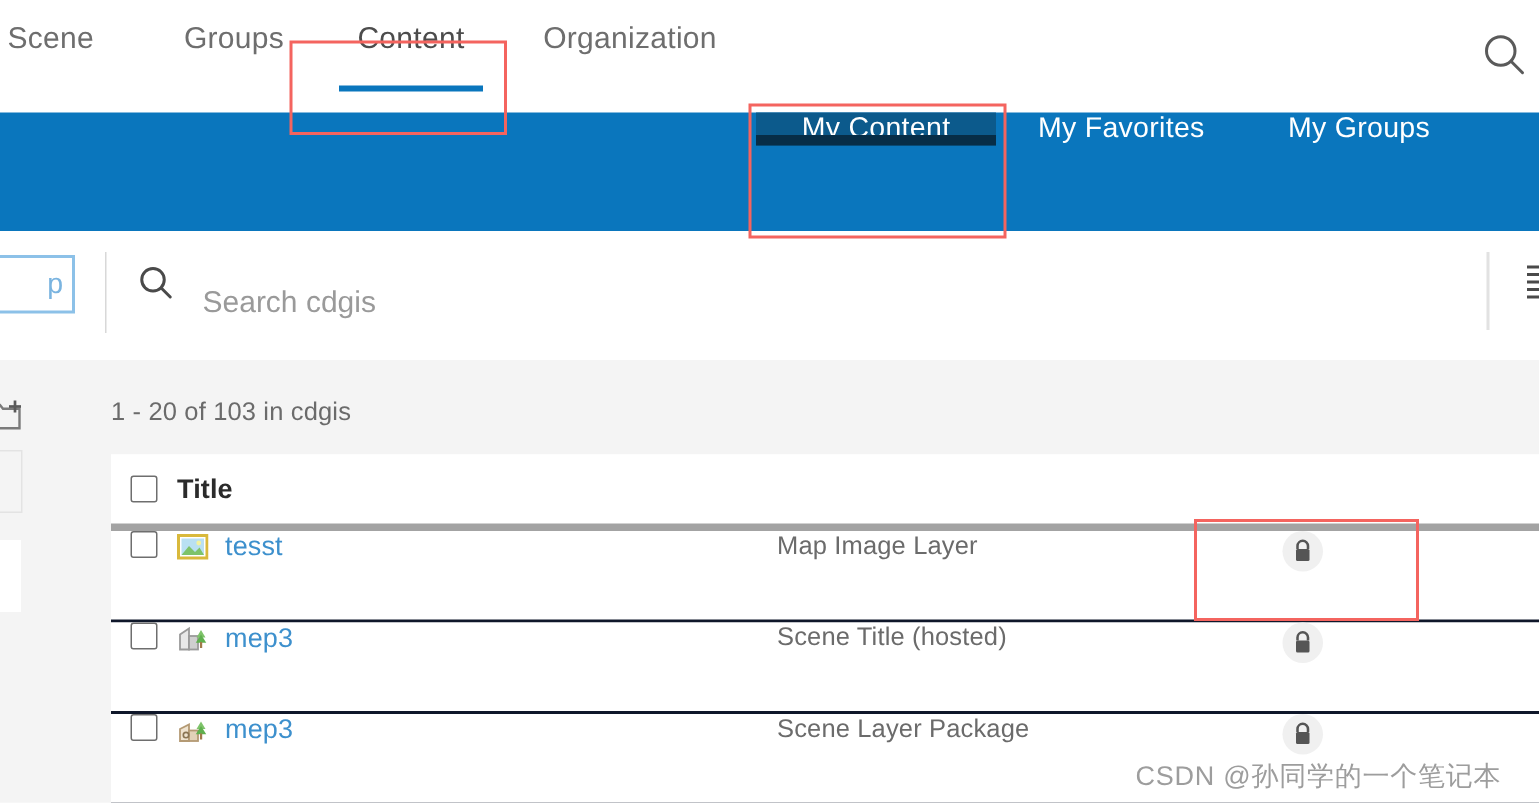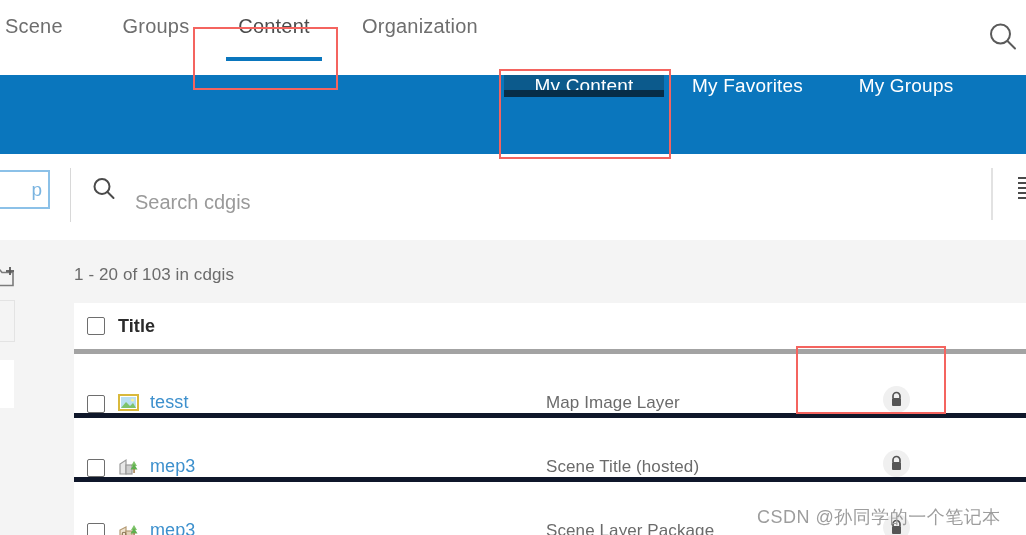--- a/index.html
+++ b/index.html
@@ -270,40 +270,39 @@
     width: 400px;
     display: flex;
     align-items: center;
     flex: none;
   }
   .col-type {
     width: 275px;
     display: flex;
     align-items: center;
     flex: none;
-    margin-left: 28px;
   }
   .col-share {
     width: 150px;
     display: flex;
     align-items: center;
     justify-content: center;
     flex: none;
   }
   .th-title {
     font-size: 18px;
     color: #2b2b2b;
     font-weight: bold;
     letter-spacing: 0.1px;
   }
   .table-row {
     height: 59px;
     display: flex;
-    align-items: flex-end;
-    border-bottom: 5px solid #0f172a;
+    align-items: flex-start;
+    border-bottom: 2px solid #0f172a;
     background: #ffffff;
   }
   .item-icon {
     width: 21px;
     height: 21px;
     margin-right: 11px;
     flex: none;
   }
   .item-title {
     font-size: 18px;

